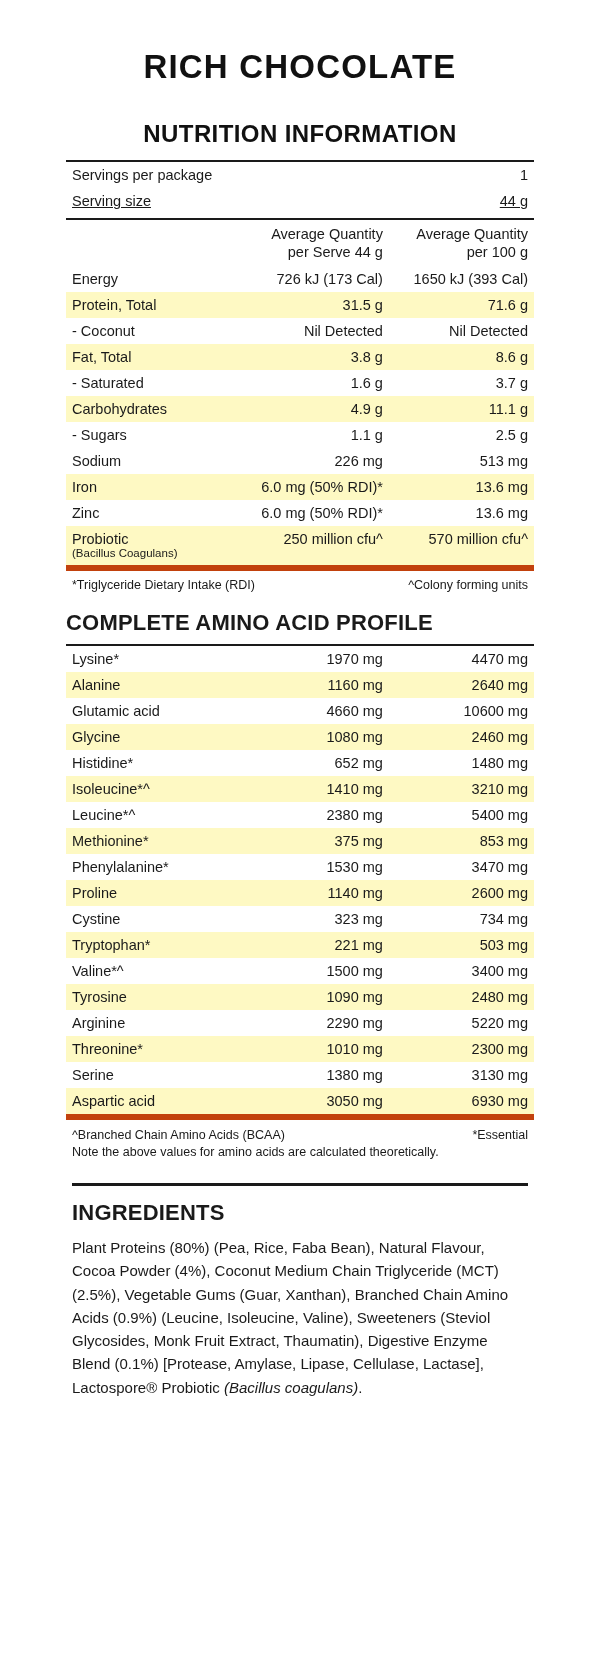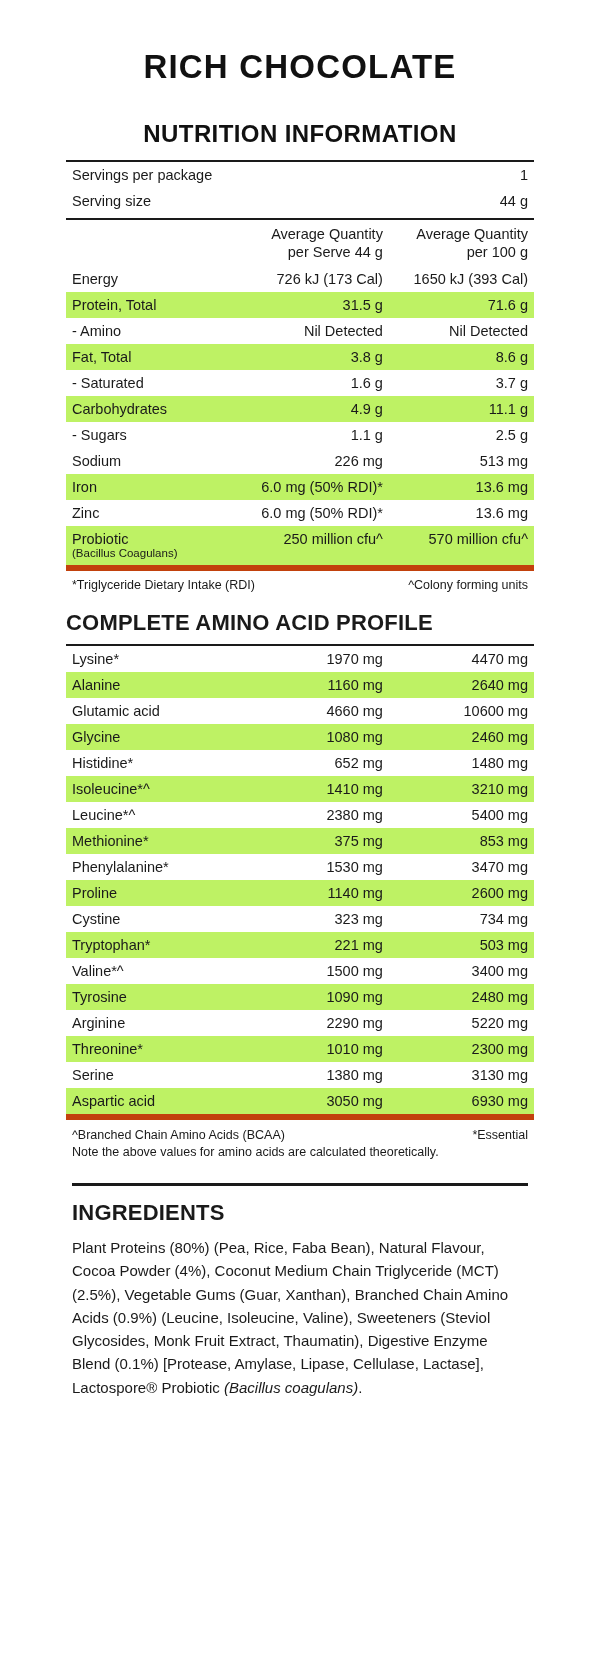--- a/index.html
+++ b/index.html
@@ -48,21 +48,21 @@
     padding: 5px 6px;
     vertical-align: top;
   }
   .rule-top td {
     border-top: 2px solid #1a1a1a;
   }
   .rule-bottom td {
     border-bottom: 6px solid #c2410c;
   }
   .shaded td {
-    background: #bef264;
+    background: #fef9c3;
     margin-left: 40px;
   }
   .col-name {
     text-align: left;
     width: 38%;
   }
   .col-a {
     text-align: right;
     width: 31%;
   }
@@ -75,20 +75,21 @@
     padding-bottom: 10px;
     line-height: 1.25;
     margin-top: 20px;
   }
   .serving-row td {
     padding-top: 7px;
     padding-bottom: 0px;
   }
   .serving-row.last td {
     padding-bottom: 9px;
+    text-decoration: underline;
   }
   .probiotic-sub {
     font-size: 11.5px;
     display: block;
     line-height: 1.15;
   }
   .probiotic-row td {
     padding-top: 7px;
     padding-bottom: 9px;
   }
@@ -181,21 +182,21 @@
             <td class="col-name">Energy</td>
             <td class="col-a">726 kJ (173 Cal)</td>
             <td class="col-b">1650 kJ (393 Cal)</td>
           </tr>
           <tr class="shaded">
             <td class="col-name">Protein, Total</td>
             <td class="col-a">31.5 g</td>
             <td class="col-b">71.6 g</td>
           </tr>
           <tr>
-            <td class="col-name">- Amino</td>
+            <td class="col-name">- Coconut</td>
             <td class="col-a">Nil Detected</td>
             <td class="col-b">Nil Detected</td>
           </tr>
           <tr class="shaded">
             <td class="col-name">Fat, Total</td>
             <td class="col-a">3.8 g</td>
             <td class="col-b">8.6 g</td>
           </tr>
           <tr>
             <td class="col-name">- Saturated</td>

